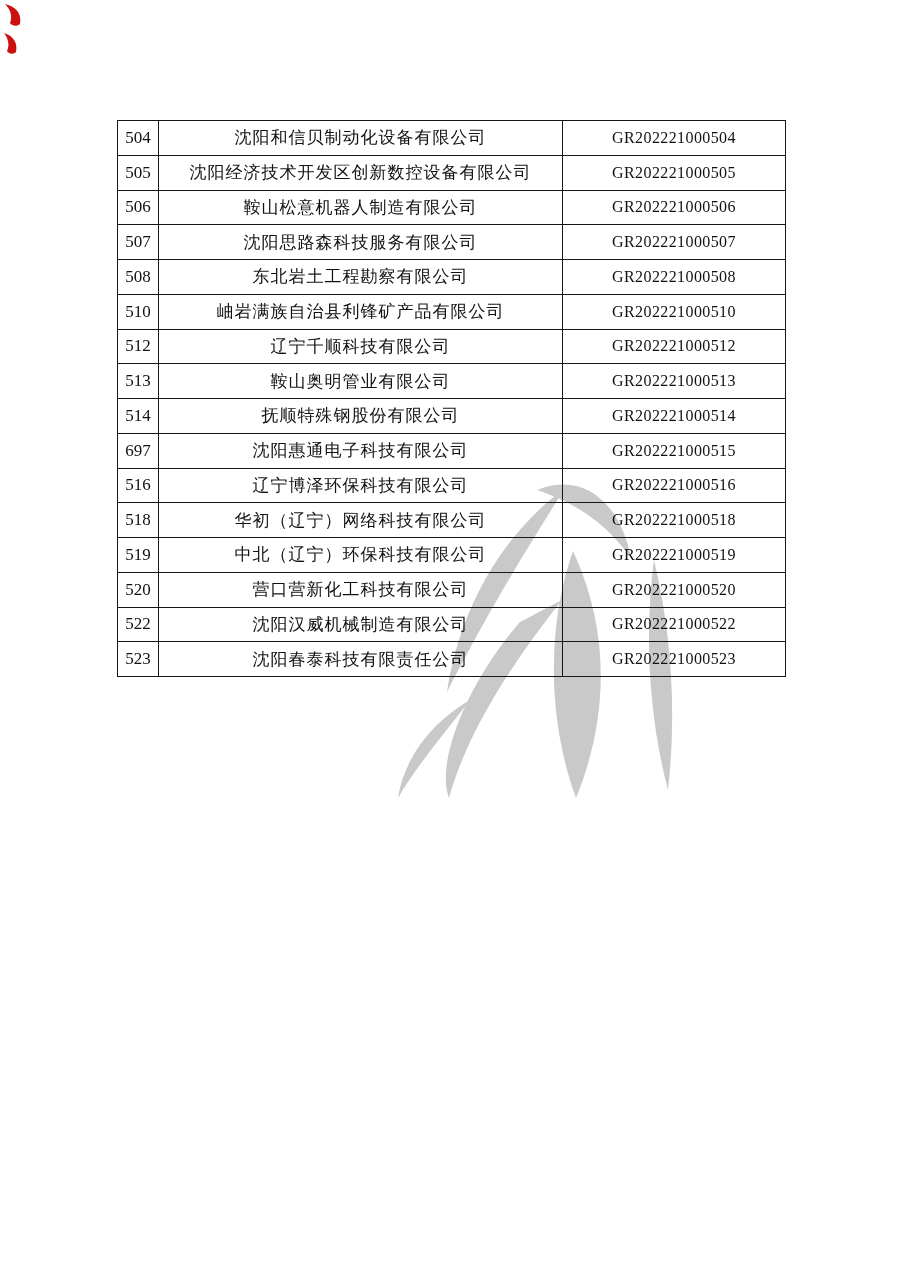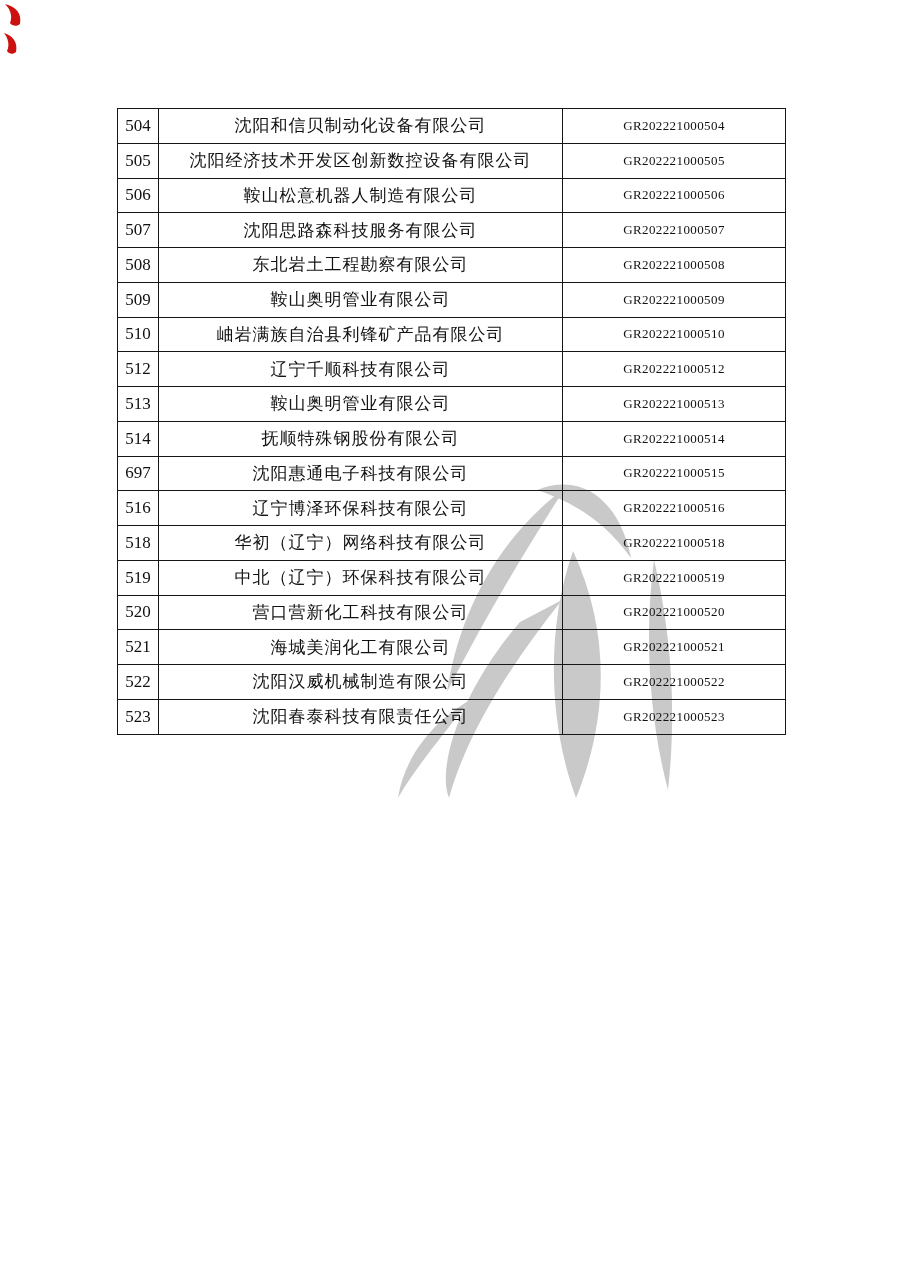--- a/index.html
+++ b/index.html
@@ -26,21 +26,21 @@
   .watermark {
     position: absolute;
     left: 380px;
     top: 470px;
     width: 320px;
     height: 345px;
   }
   .cert-table {
     position: absolute;
     left: 117px;
-    top: 108px;
+    top: 120px;
     width: 665px;
     border-collapse: collapse;
     table-layout: fixed;
     background: transparent;
     padding-left: 7px;
   }
   .cert-table td {
     border: 1.5px solid #161616;
     text-align: center;
     vertical-align: middle;
@@ -55,21 +55,21 @@
     width: 40px;
     font-size: 17px;
   }
   .col-name {
     width: 403px;
     font-size: 17px;
     letter-spacing: 1px;
   }
   .col-cert {
     width: 222px;
-    font-size: 13px;
+    font-size: 16px;
     letter-spacing: 0.4px;
   }
 </style>
 </head>
 <body>
 
 <div class="page">
 
   <svg class="corner-marks" viewBox="0 0 40 70" xmlns="http://www.w3.org/2000/svg">
     <g fill="#cc1111">
@@ -114,25 +114,20 @@
     <td class="col-name">沈阳思路森科技服务有限公司</td>
     <td class="col-cert">GR202221000507</td>
   </tr>
 
   <tr>
     <td class="col-no">508</td>
     <td class="col-name">东北岩土工程勘察有限公司</td>
     <td class="col-cert">GR202221000508</td>
   </tr>
 
-  <tr>
-    <td class="col-no">509</td>
-    <td class="col-name">鞍山奥明管业有限公司</td>
-    <td class="col-cert">GR202221000509</td>
-  </tr>
 
   <tr>
     <td class="col-no">510</td>
     <td class="col-name">岫岩满族自治县利锋矿产品有限公司</td>
     <td class="col-cert">GR202221000510</td>
   </tr>
 
 
   <tr>
     <td class="col-no">512</td>
@@ -176,25 +171,20 @@
     <td class="col-name">中北（辽宁）环保科技有限公司</td>
     <td class="col-cert">GR202221000519</td>
   </tr>
 
   <tr>
     <td class="col-no">520</td>
     <td class="col-name">营口营新化工科技有限公司</td>
     <td class="col-cert">GR202221000520</td>
   </tr>
 
-  <tr>
-    <td class="col-no">521</td>
-    <td class="col-name">海城美润化工有限公司</td>
-    <td class="col-cert">GR202221000521</td>
-  </tr>
 
   <tr>
     <td class="col-no">522</td>
     <td class="col-name">沈阳汉威机械制造有限公司</td>
     <td class="col-cert">GR202221000522</td>
   </tr>
 
   <tr>
     <td class="col-no">523</td>
     <td class="col-name">沈阳春泰科技有限责任公司</td>

